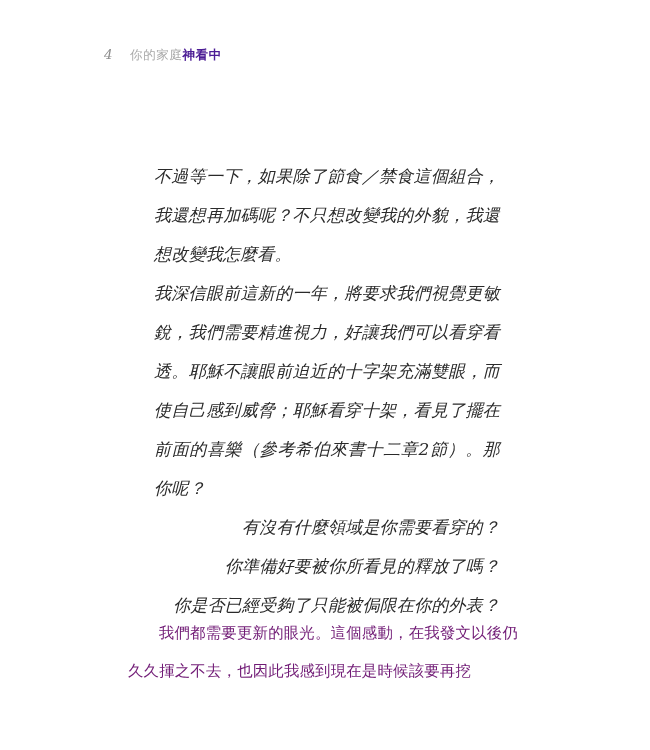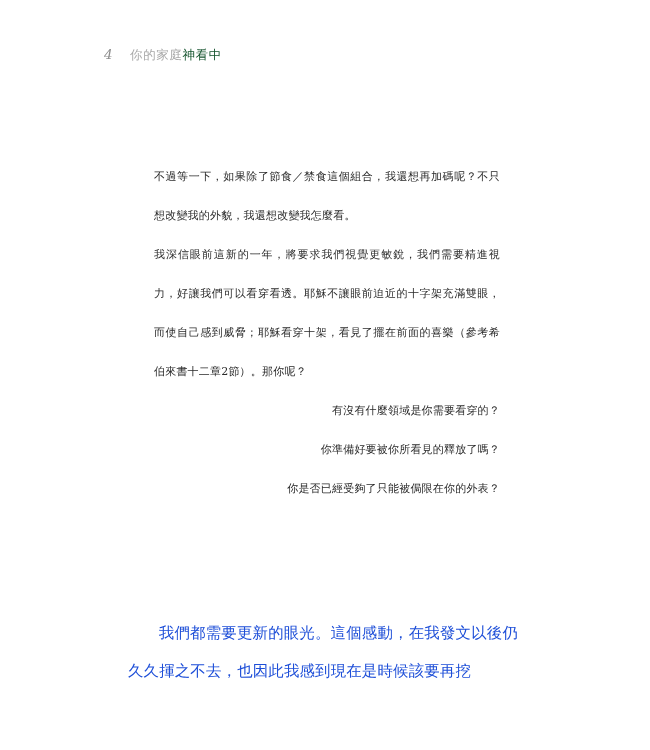--- a/index.html
+++ b/index.html
@@ -41,36 +41,37 @@
     letter-spacing: 0.5px;
   }
   .header-title {
     margin-left: 17px;
     font-size: 12.5px;
     color: #a9a9a9;
     letter-spacing: 0.6px;
     font-family: "DejaVu Sans", "Liberation Sans", sans-serif;
   }
   .header-title .emph {
-    color: #14532d;
-    font-weight: normal;
+    color: #4c1d95;
+    font-weight: bold;
   }
 
   
   .quote-block {
     position: absolute;
     left: 154px;
     top: 157px;
     width: 346px;
   }
   .quote-block p {
     margin: 0;
-    font-size: 11px;
+    font-size: 17px;
     line-height: 39px;
     color: #2a2a2a;
+    font-style: italic;
     font-family: "DejaVu Serif", "Liberation Serif", serif;
     text-align: justify;
     text-justify: inter-character;
     letter-spacing: 0.2px;
     text-indent: 0;
   }
   .quote-block p.q-lines {
     text-align: right;
   }
 
@@ -78,21 +79,21 @@
   .body-block {
     position: absolute;
     left: 128px;
     top: 614px;
     width: 390px;
   }
   .body-block p {
     margin: 0;
     font-size: 15.4px;
     line-height: 38px;
-    color: #1d4ed8;
+    color: #701a75;
     font-style: normal;
     font-family: "DejaVu Sans", "Liberation Sans", sans-serif;
     text-align: justify;
     text-justify: inter-character;
     text-indent: 2em;
     letter-spacing: 0.2px;
   }
 </style>
 </head>
 <body>

